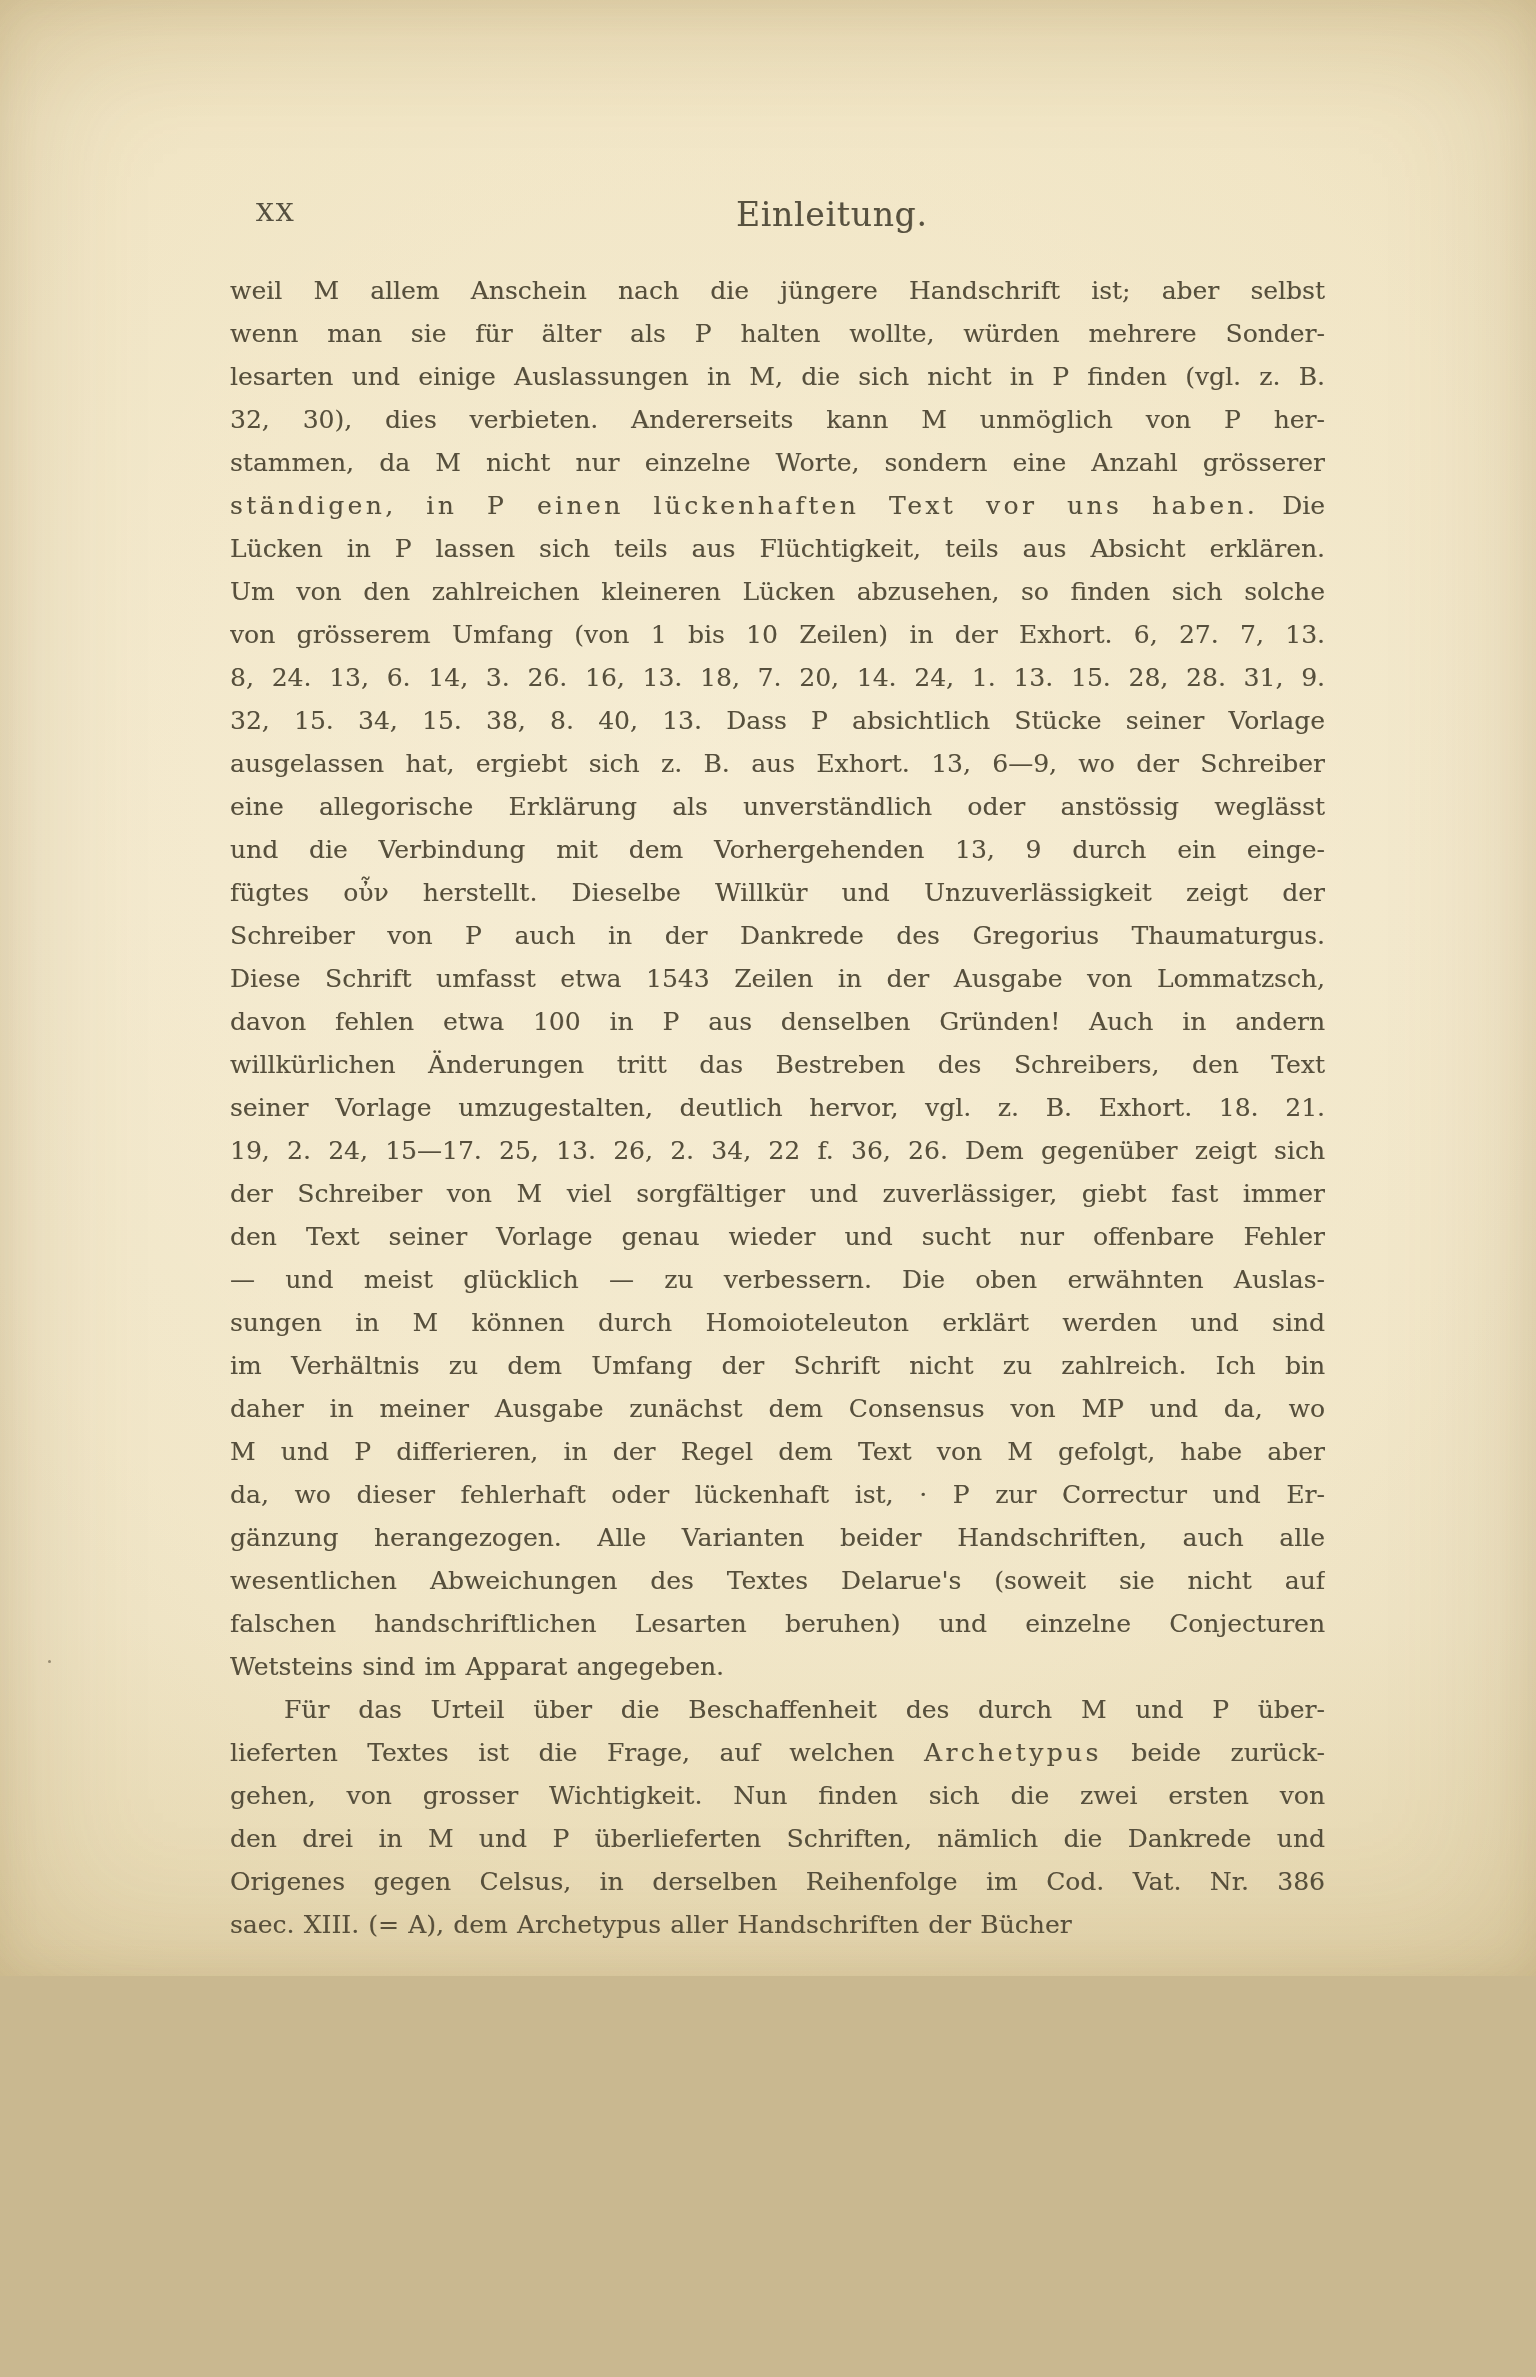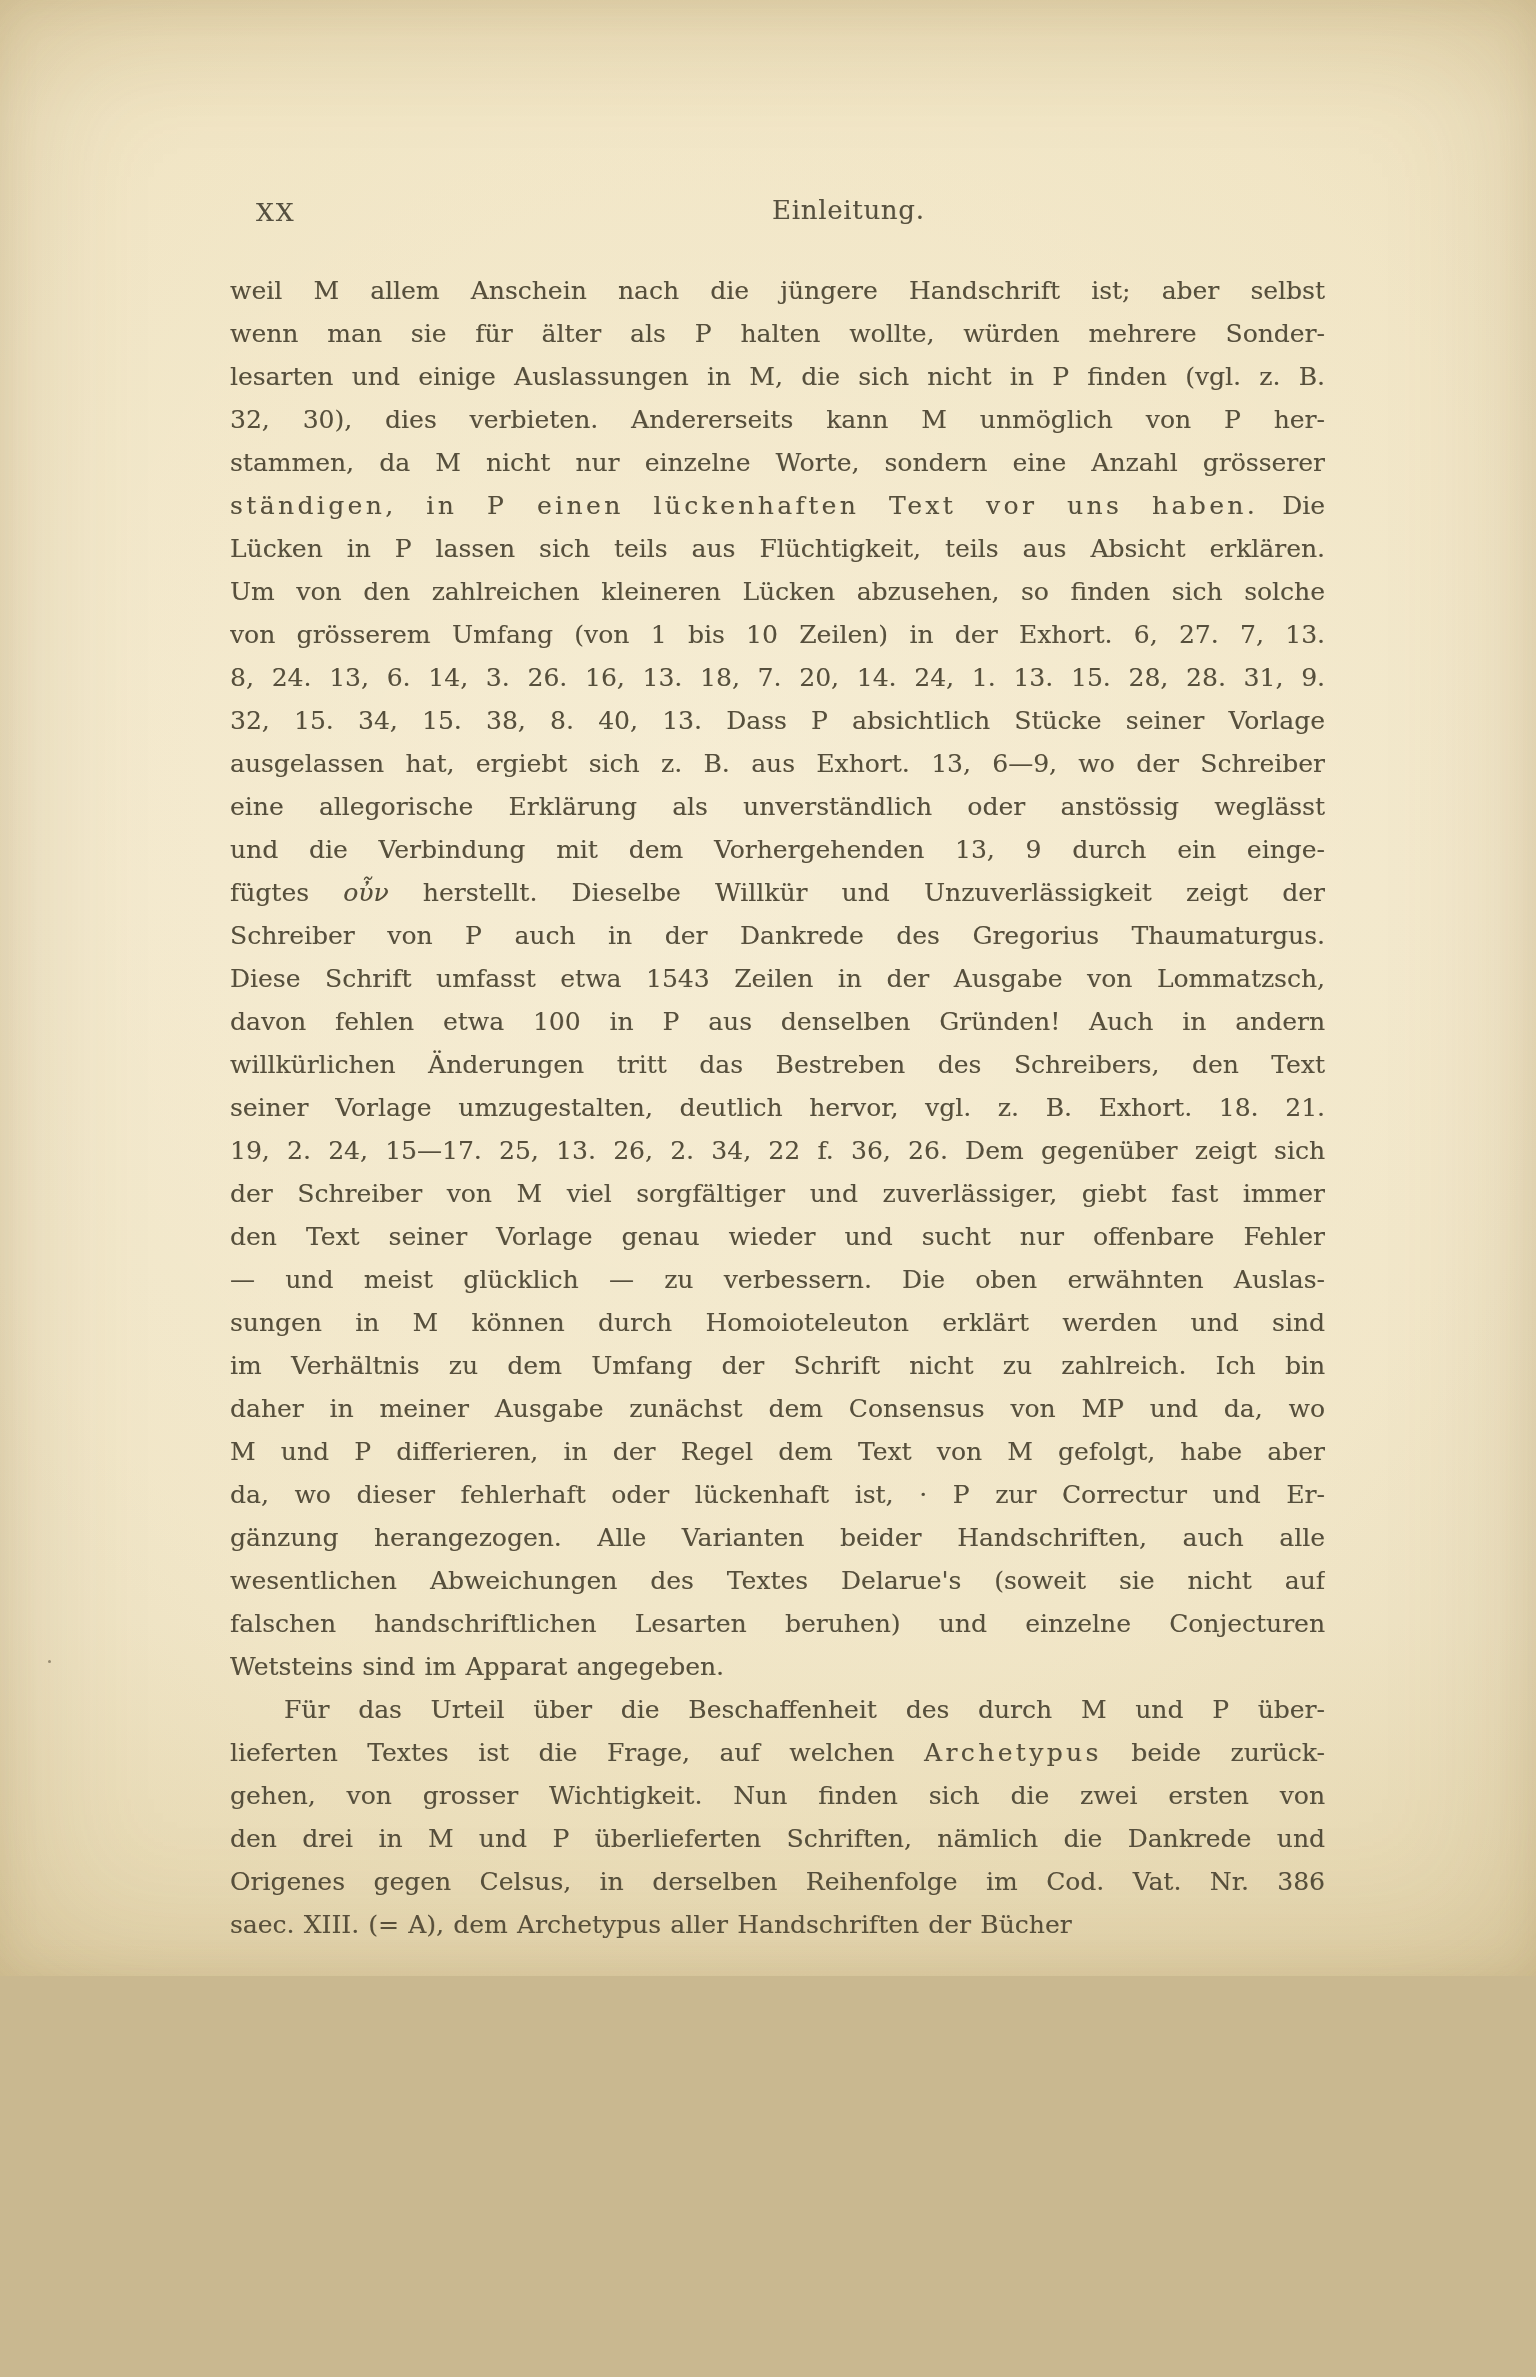--- a/index.html
+++ b/index.html
@@ -18,39 +18,39 @@
     content:"";position:absolute;inset:0;pointer-events:none;
     box-shadow:inset 0 0 148px rgba(135,105,50,0.22), inset 0 0 40px rgba(135,105,50,0.12);
   }
   .running-header{position:absolute;top:195px;left:0;width:100%;height:40px;color:#5d5645;}
   .page-number{
     position:absolute;left:256px;top:2.7px;
     font-size:25px;letter-spacing:2px;color:#565040;
     text-shadow:0.3px 0.3px 0 rgba(86,80,64,0.35);
   }
   .header-title{
-    position:absolute;left:772px;top:0;
-    font-size:26px;color:#57513f;letter-spacing:0.7px;
+    position:absolute;left:736px;top:0;
+    font-size:33px;color:#57513f;letter-spacing:0.7px;
     text-shadow:0.3px 0.3px 0 rgba(87,81,63,0.30);
   }
   .text-block{
     position:absolute;left:230px;top:269px;width:1095px;
     font-size:25px;color:#564f3c;
     text-shadow:0.3px 0.3px 0.3px rgba(86,79,60,0.35);
   }
   .line{
     height:43px;line-height:43px;
     text-align:justify;text-align-last:justify;
     overflow:hidden;white-space:normal;
     word-spacing:1.3px;
   }
   .line.para-end{text-align-last:left;}
   .line.indent{text-indent:54px;}
   .seg-spaced{letter-spacing:0.135em;word-spacing:0.15em;}
-  .seg-italic{font-style:italic;}
+  .seg-italic{}
   .ink-speck{position:absolute;border-radius:50%;pointer-events:none;}
   .speck-a{left:186px;top:2230px;width:4.7px;height:4.7px;background:#6b604a;box-shadow:0 0 1.3px rgba(107,96,74,0.6);}
   .speck-b{left:48px;top:1660px;width:3.4px;height:3.4px;background:#847a64;opacity:0.8;}
 </style>
 </head>
 <body>
 
 <div class="page">
 
   <div class="running-header">

